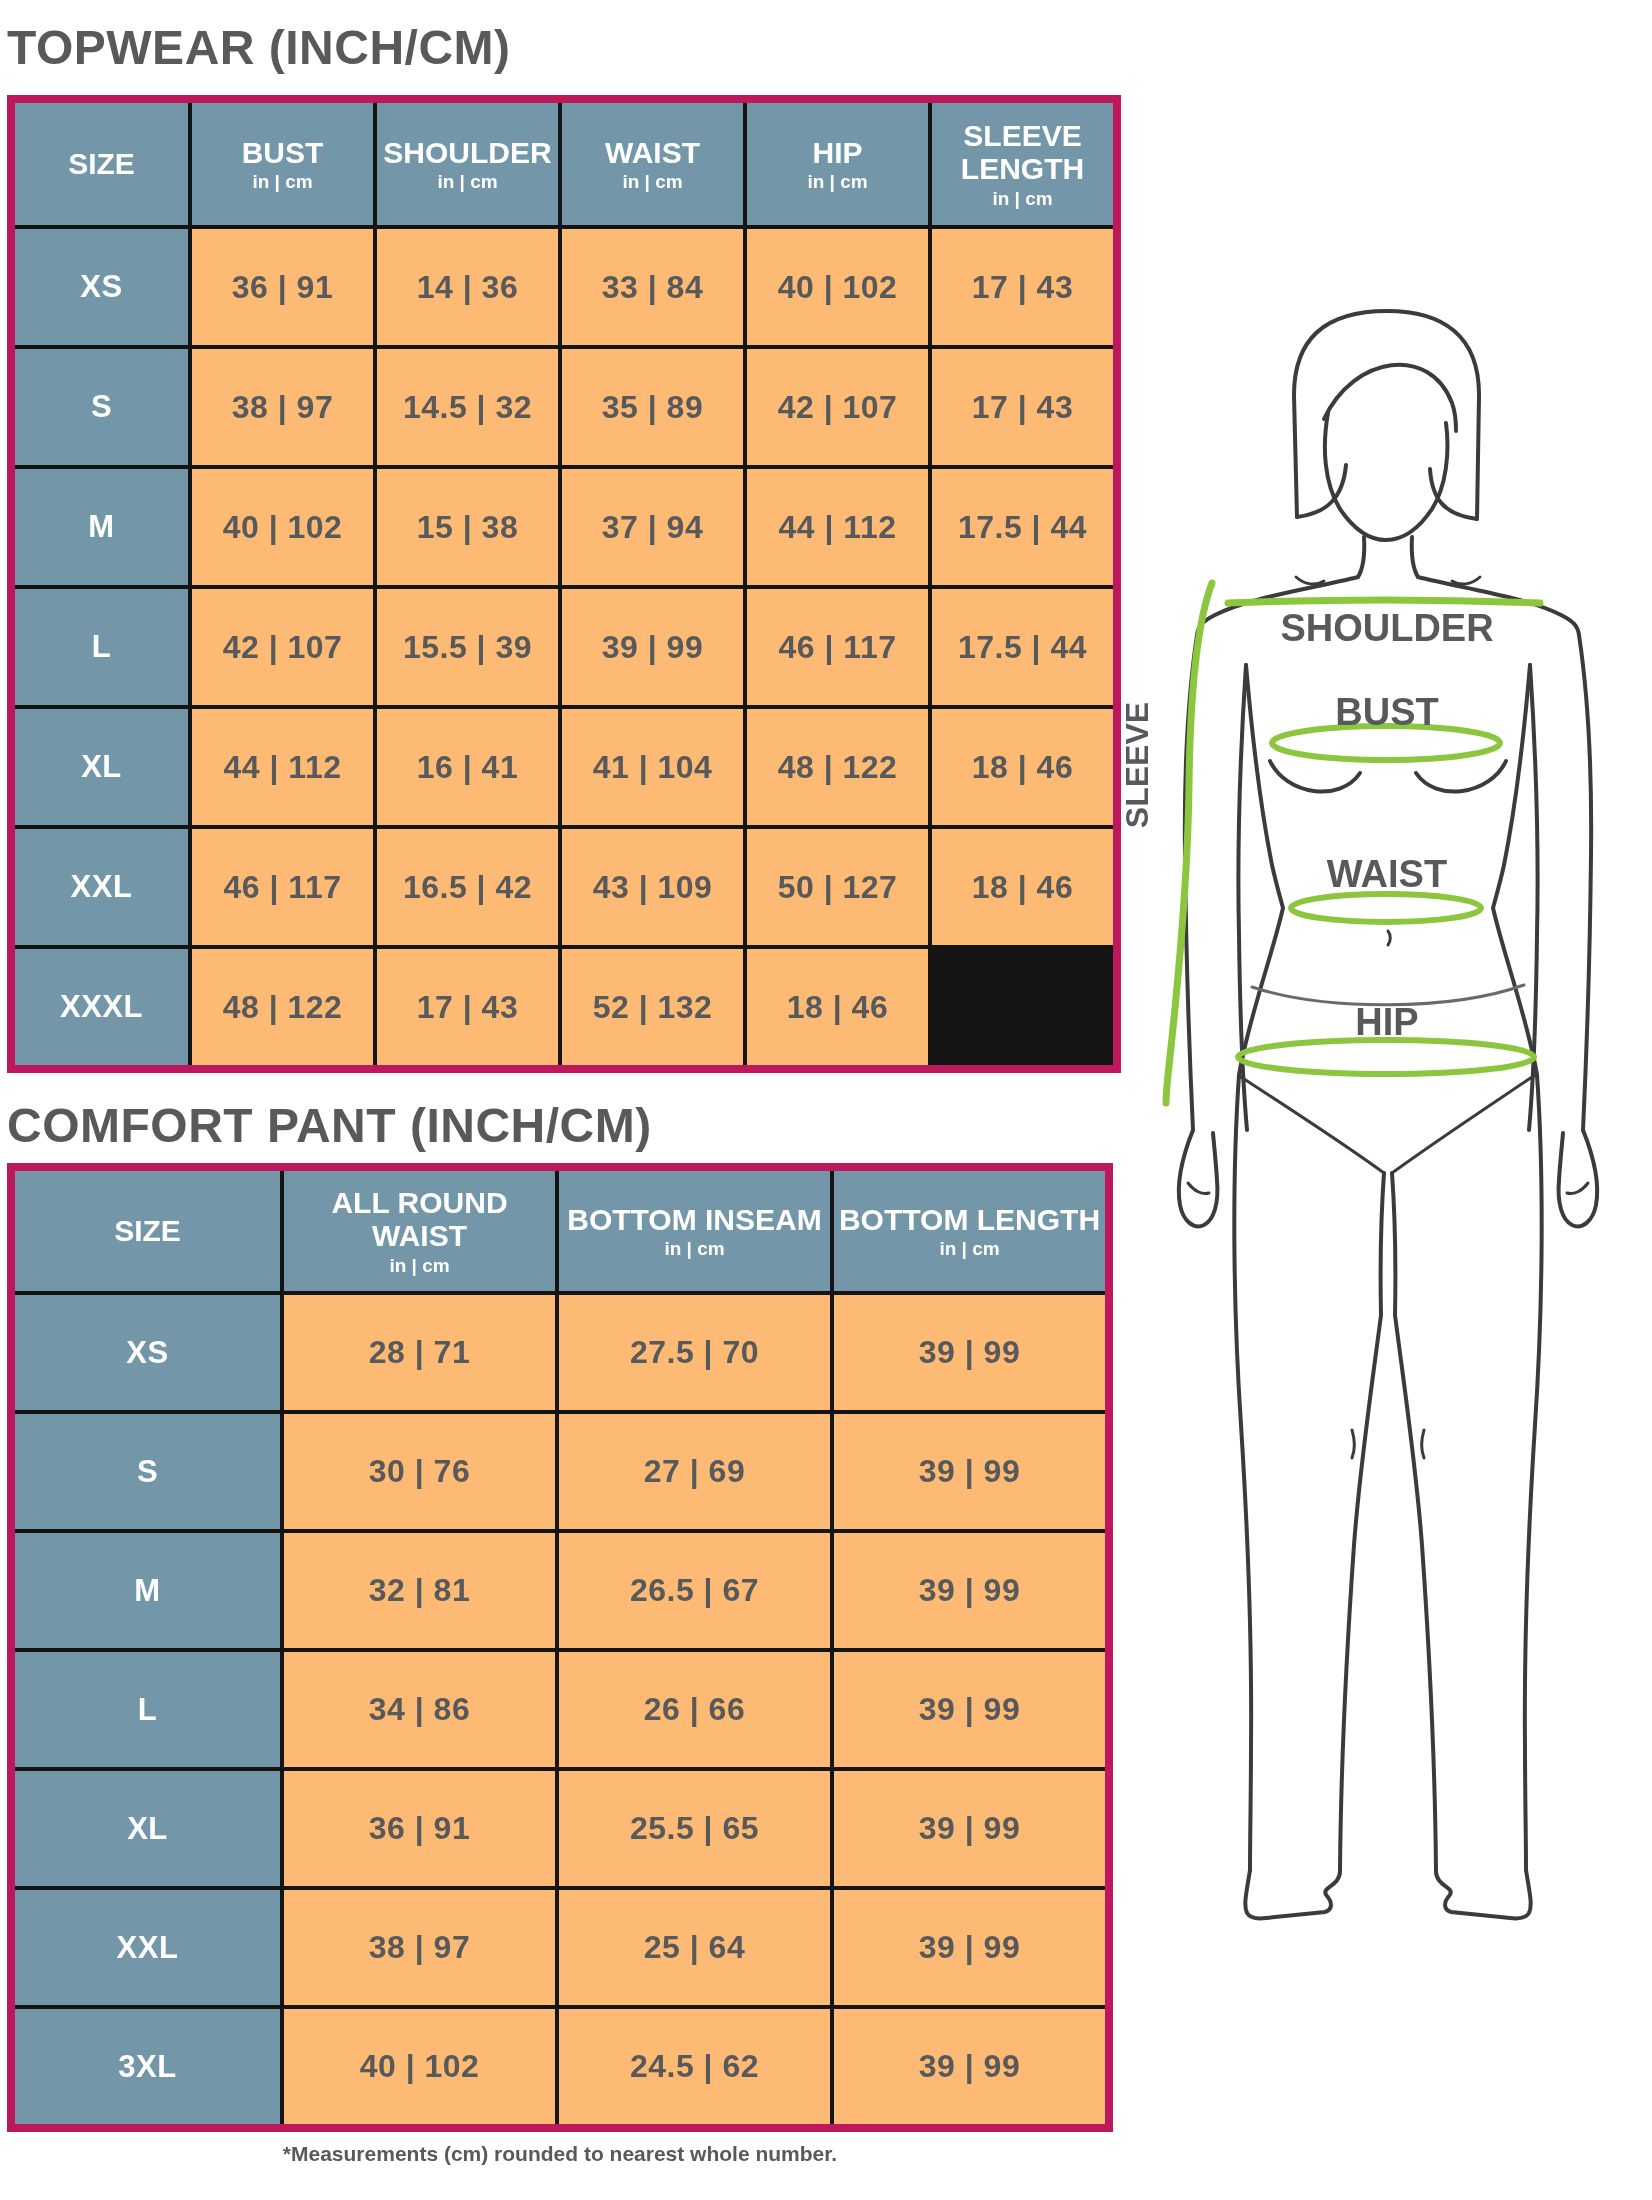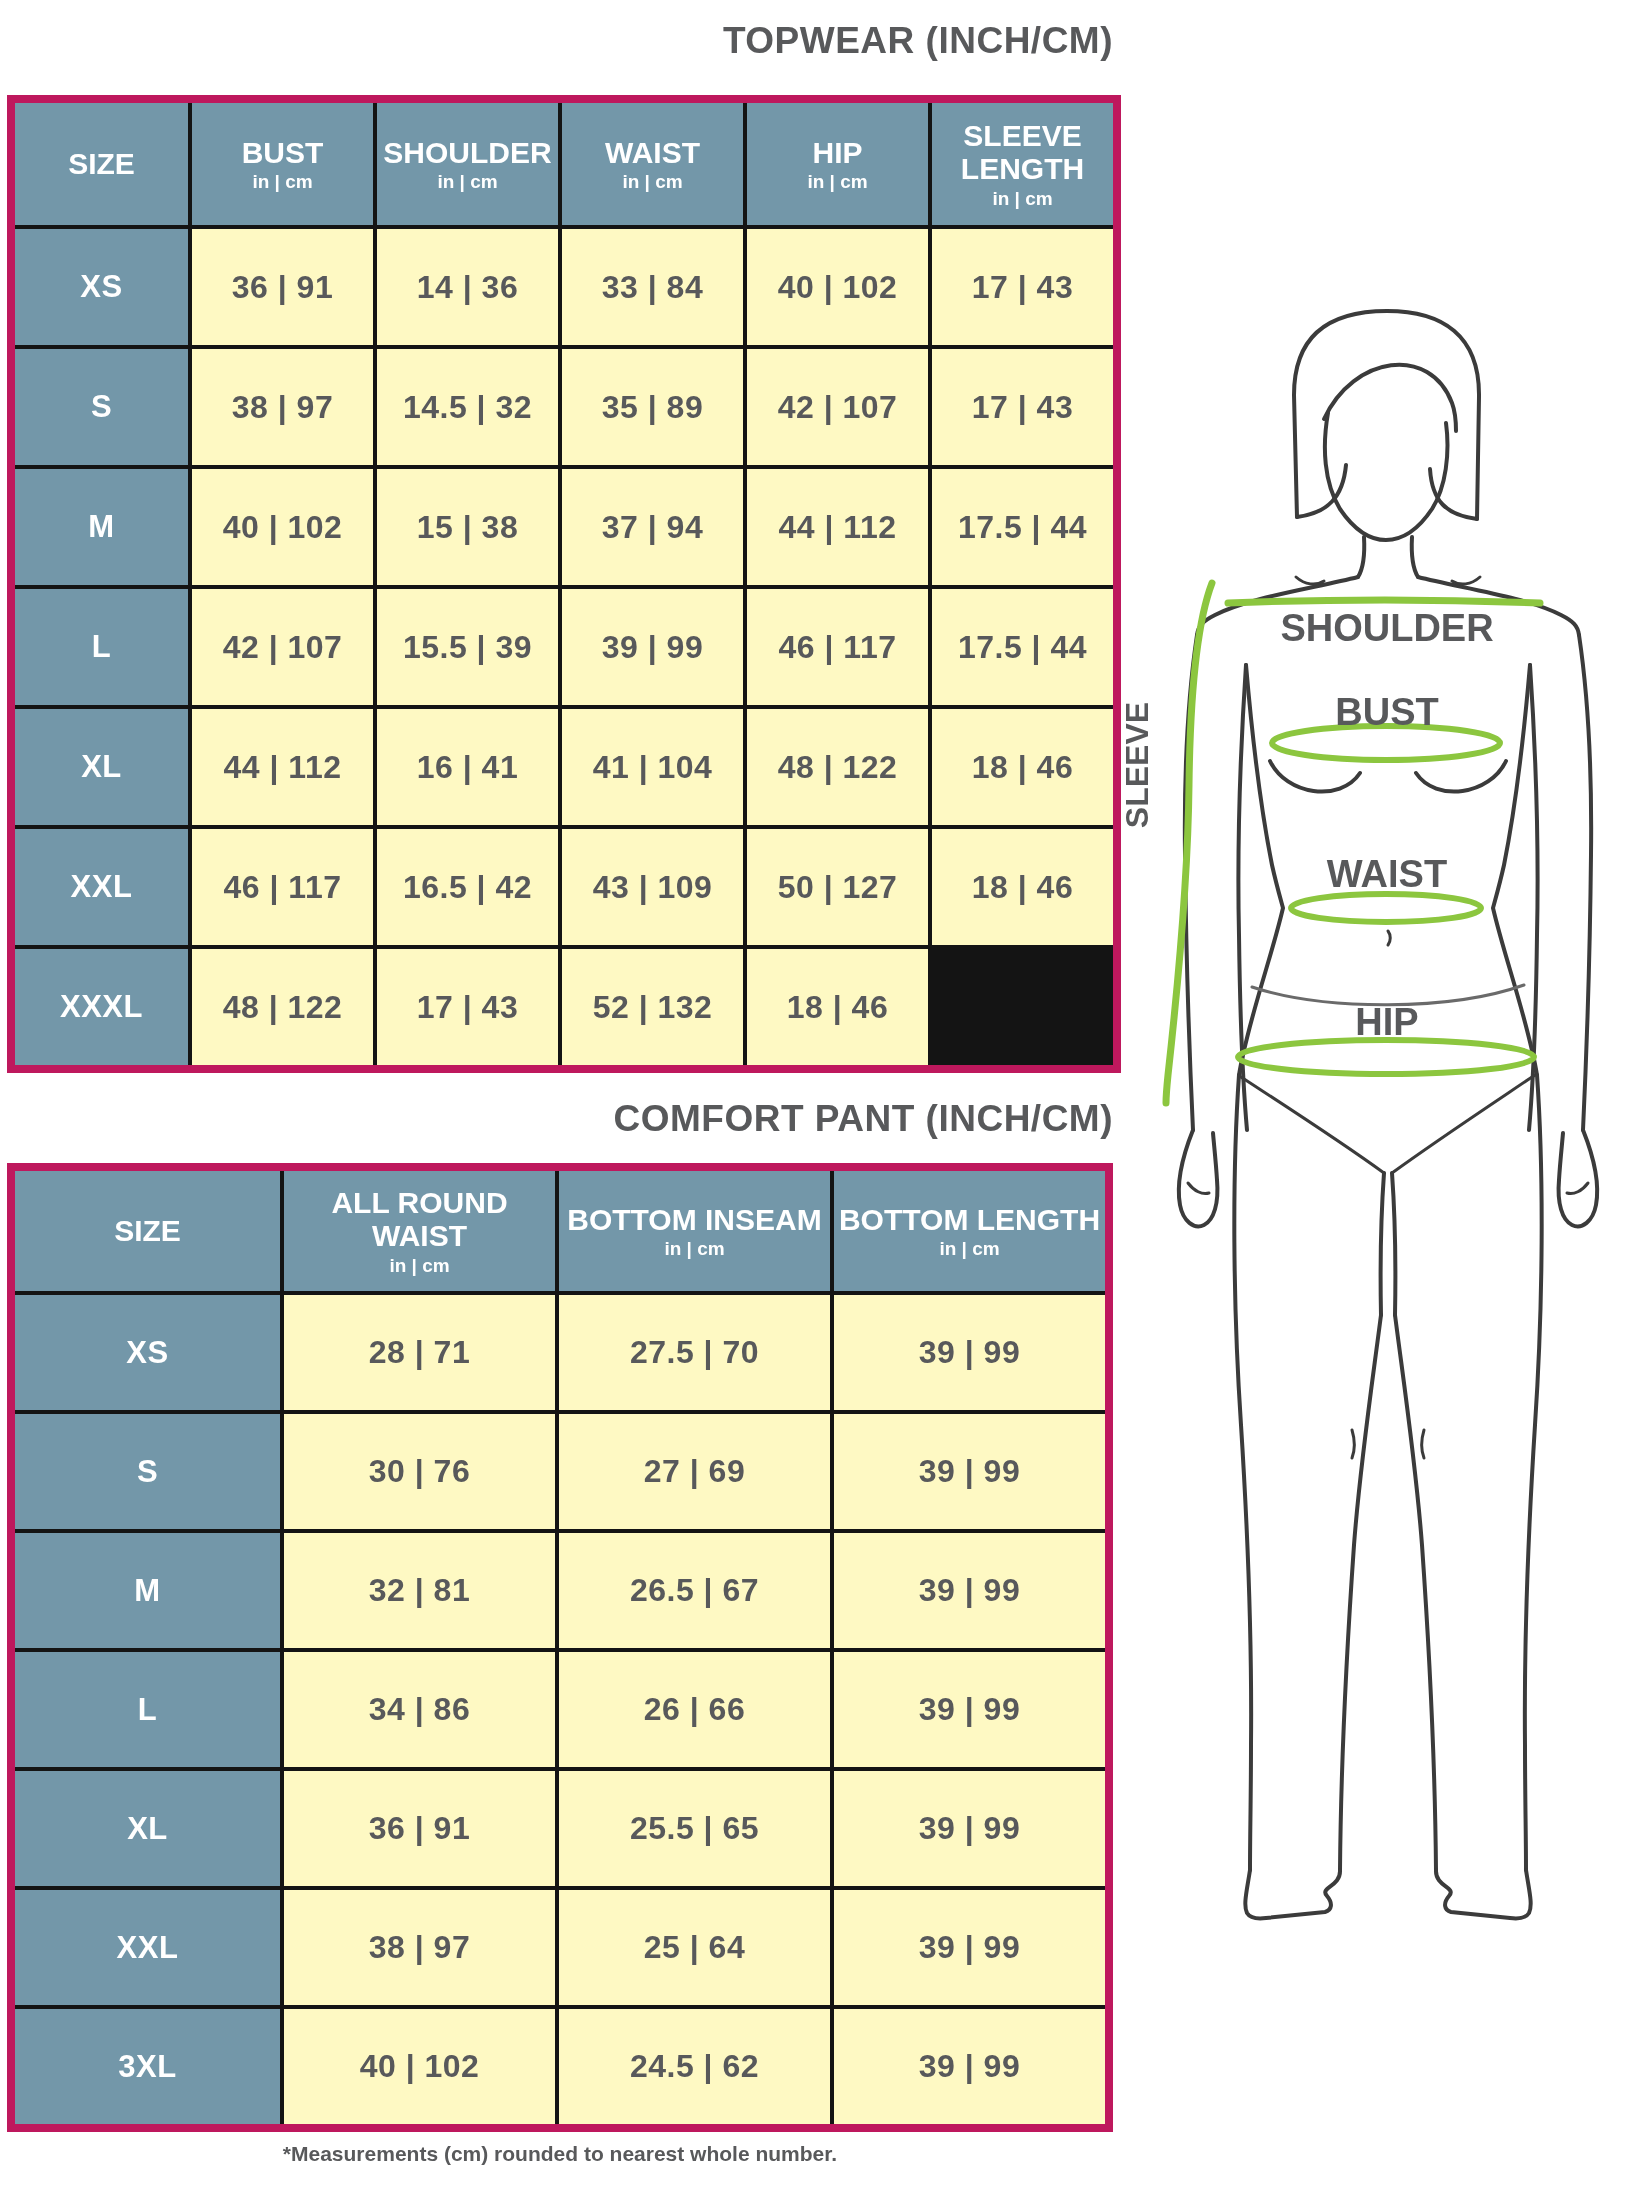--- a/index.html
+++ b/index.html
@@ -4,21 +4,21 @@
 <style>
   html,body { margin:0; padding:0; }
   body {
     width:1652px; height:2200px; position:relative;
     background:#ffffff;
     font-family:"Liberation Sans", sans-serif;
     -webkit-font-smoothing:antialiased;
   }
   .section-title {
     position:absolute; left:7px; width:1106px;
-    text-align:right; font-weight:bold; font-size:37px;
+    text-align:left; font-weight:bold; font-size:48px;
     color:#58595b; letter-spacing:0.5px; white-space:nowrap;
   }
   #topwear-title { top:20px; }
   #pant-title   { top:1098px; }
 
   .sizing-table {
     position:absolute; left:7px;
     display:grid; gap:4px; border:8px solid #be185d;
     background:#141414;
   }
@@ -40,21 +40,21 @@
   .head {
     background:#7397a9; color:#ffffff;
     font-weight:bold; font-size:30px; line-height:1.12;
   }
   .head .unit { font-size:19px; font-weight:bold; margin-top:2px; }
   .sizecell {
     background:#7397a9; color:#ffffff;
     font-weight:bold; font-size:31px; letter-spacing:0.5px;text-align:right;
   }
   .datacell {
-    background:#fef9c3; color:#58595b;
+    background:#fdba74; color:#58595b;
     font-weight:bold; font-size:32px; letter-spacing:0.5px;
     white-space:nowrap;
   }
   #footnote {
     position:absolute; left:7px; top:2142px; width:1106px;
     text-align:center; font-weight:bold; font-size:21px; color:#58595b;
   }
   #figure-wrap { position:absolute; left:1100px; top:225px; width:552px; height:1705px; }
   svg text {
     font-family:"Liberation Sans", sans-serif;

